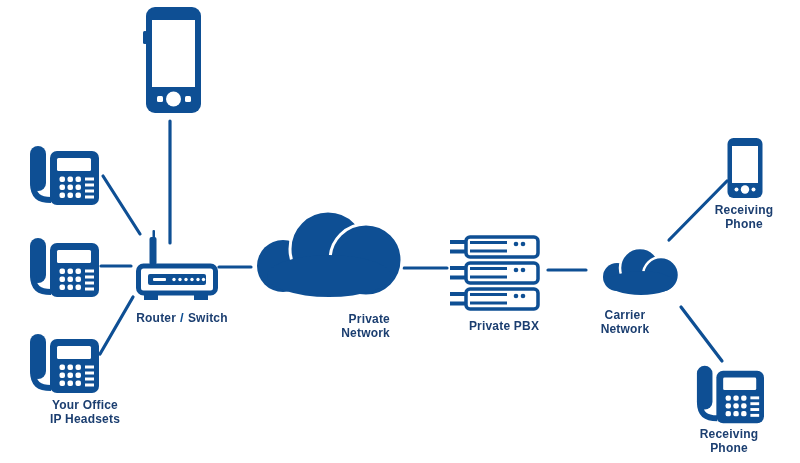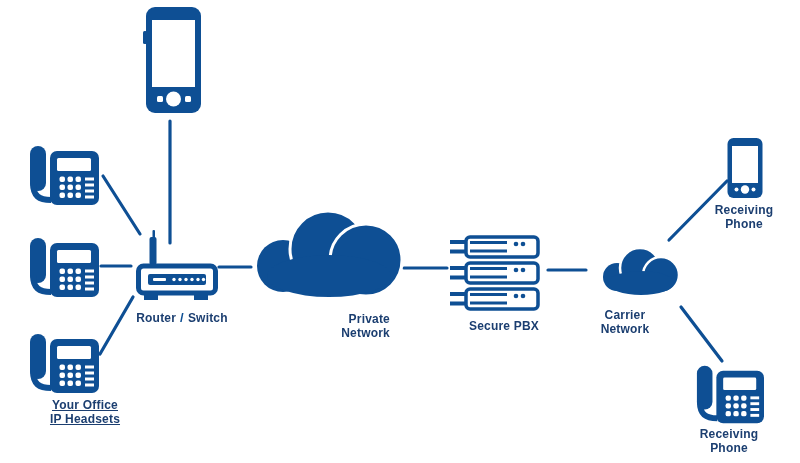--- a/index.html
+++ b/index.html
@@ -99,21 +99,21 @@
       <rect class="w" x="32.5" y="49.5" width="5.5" height="5.5" rx="2"></rect>
         <rect class="w" x="40.5" y="49.5" width="5.5" height="5.5" rx="2"></rect>
         <rect class="w" x="48.5" y="49.5" width="5.5" height="5.5" rx="2"></rect>
       <rect class="w" x="58" y="34.5" width="9" height="3"></rect>
         <rect class="w" x="58" y="40.5" width="9" height="3"></rect>
       <rect class="w" x="58" y="46.5" width="9" height="3"></rect>
         <rect class="w" x="58" y="52.5" width="9" height="3"></rect>
     </svg>
   </div>
 
-  <div class="label" style="left:10px;top:398px;width:150px;text-decoration:underline;">
+  <div class="label" style="left:10px;top:398px;width:150px;">
     <span>Your Office</span><br>
     <span>IP Headsets</span>
   </div>
 
   <div class="node" style="left:142px;top:6px;width:62px;height:108px;">
     <svg viewBox="0 0 62 108">
       <rect class="b" x="1" y="25" width="4" height="13" rx="1.5"></rect>
       <rect class="b" x="4" y="1" width="55" height="106" rx="9"></rect>
       <rect class="w" x="10" y="14" width="43" height="67"></rect>
       <circle class="w" cx="31.5" cy="93" r="7.5"></circle>
@@ -181,21 +181,21 @@
       <rect class="b" x="0" y="57" width="16" height="4"></rect>
         <rect class="b" x="0" y="66.5" width="16" height="4"></rect>
       <rect class="b" x="20" y="58" width="37" height="3"></rect>
         <rect class="b" x="20" y="66.5" width="37" height="3"></rect>
       <circle class="b" cx="66" cy="61" r="2.3"></circle>
         <circle class="b" cx="73" cy="61" r="2.3"></circle>
     </svg>
   </div>
 
   <div class="label" style="left:419px;top:319px;width:170px;">
-    <span>Secure PBX</span><br>
+    <span>Private PBX</span><br>
   </div>
 
   <div class="node" style="left:602px;top:246px;width:78px;height:50px;">
     <svg viewBox="0 0 78 50">
       <circle class="b" cx="15" cy="31" r="14"></circle>
       <circle class="wol" cx="38" cy="22" r="20" stroke-width="2.5"></circle>
       <circle class="wol" cx="59" cy="29" r="18" stroke-width="2.5"></circle>
       <ellipse class="b" cx="39" cy="37" rx="33" ry="12"></ellipse>
     </svg>
   </div>

